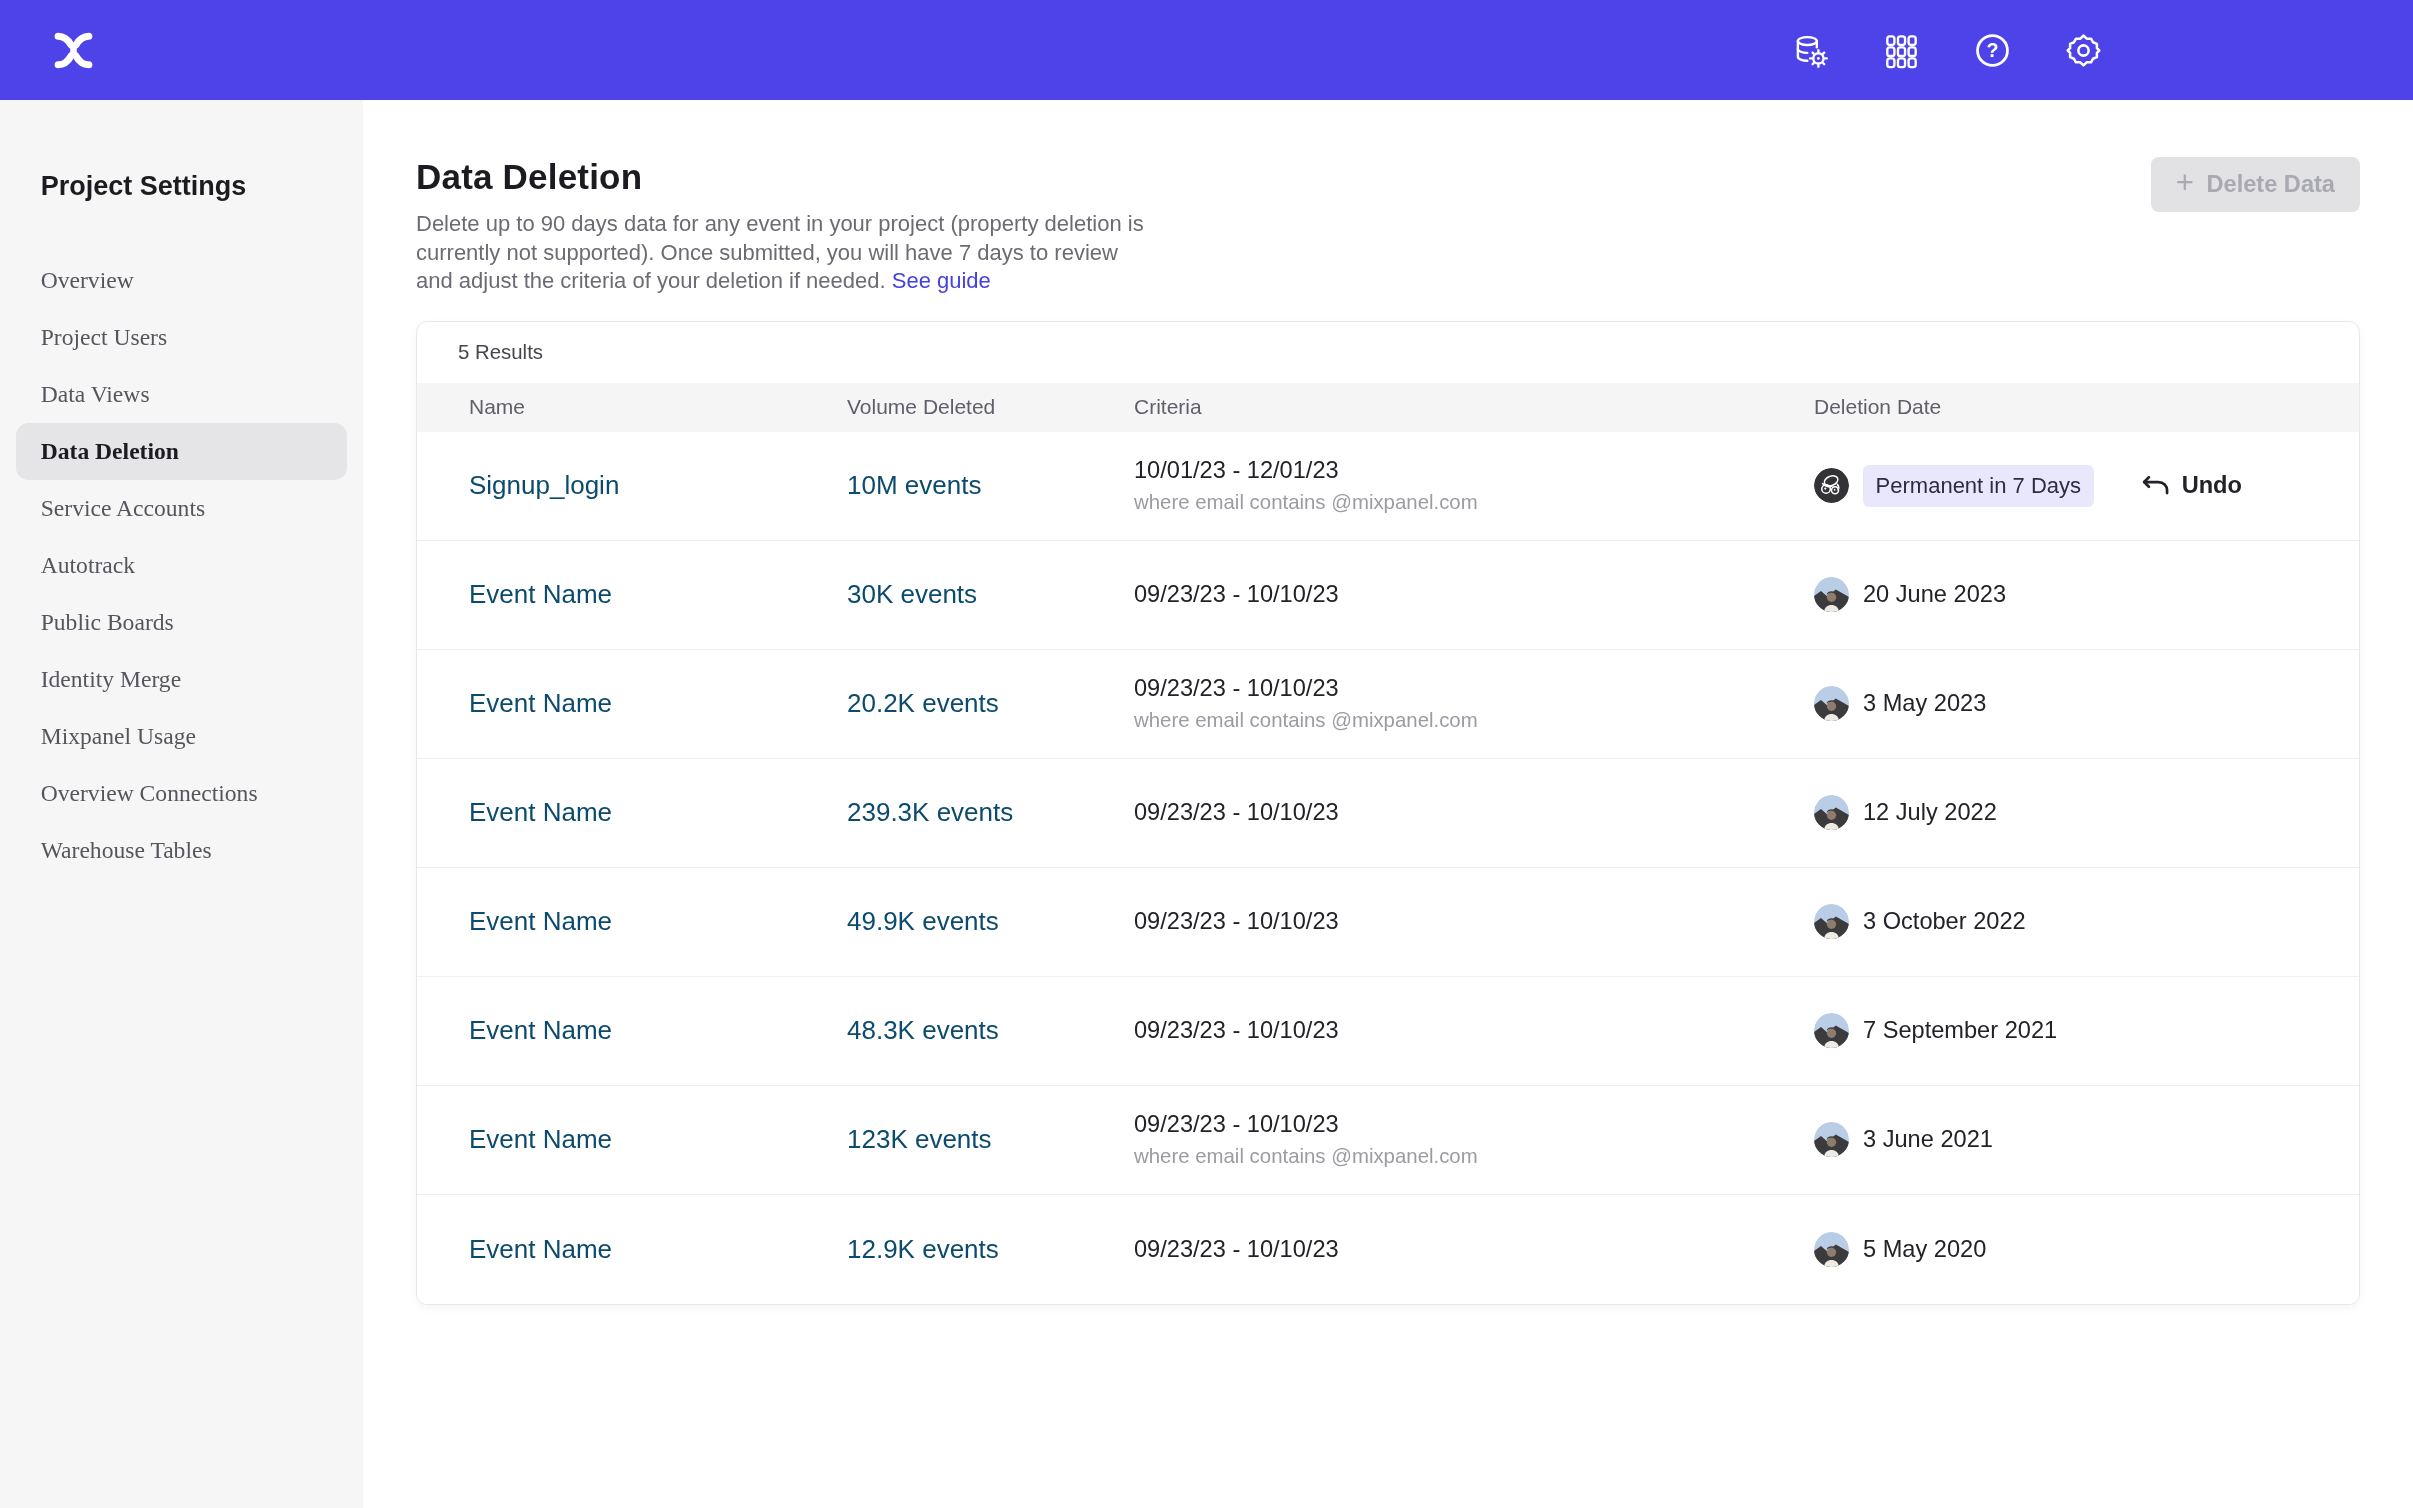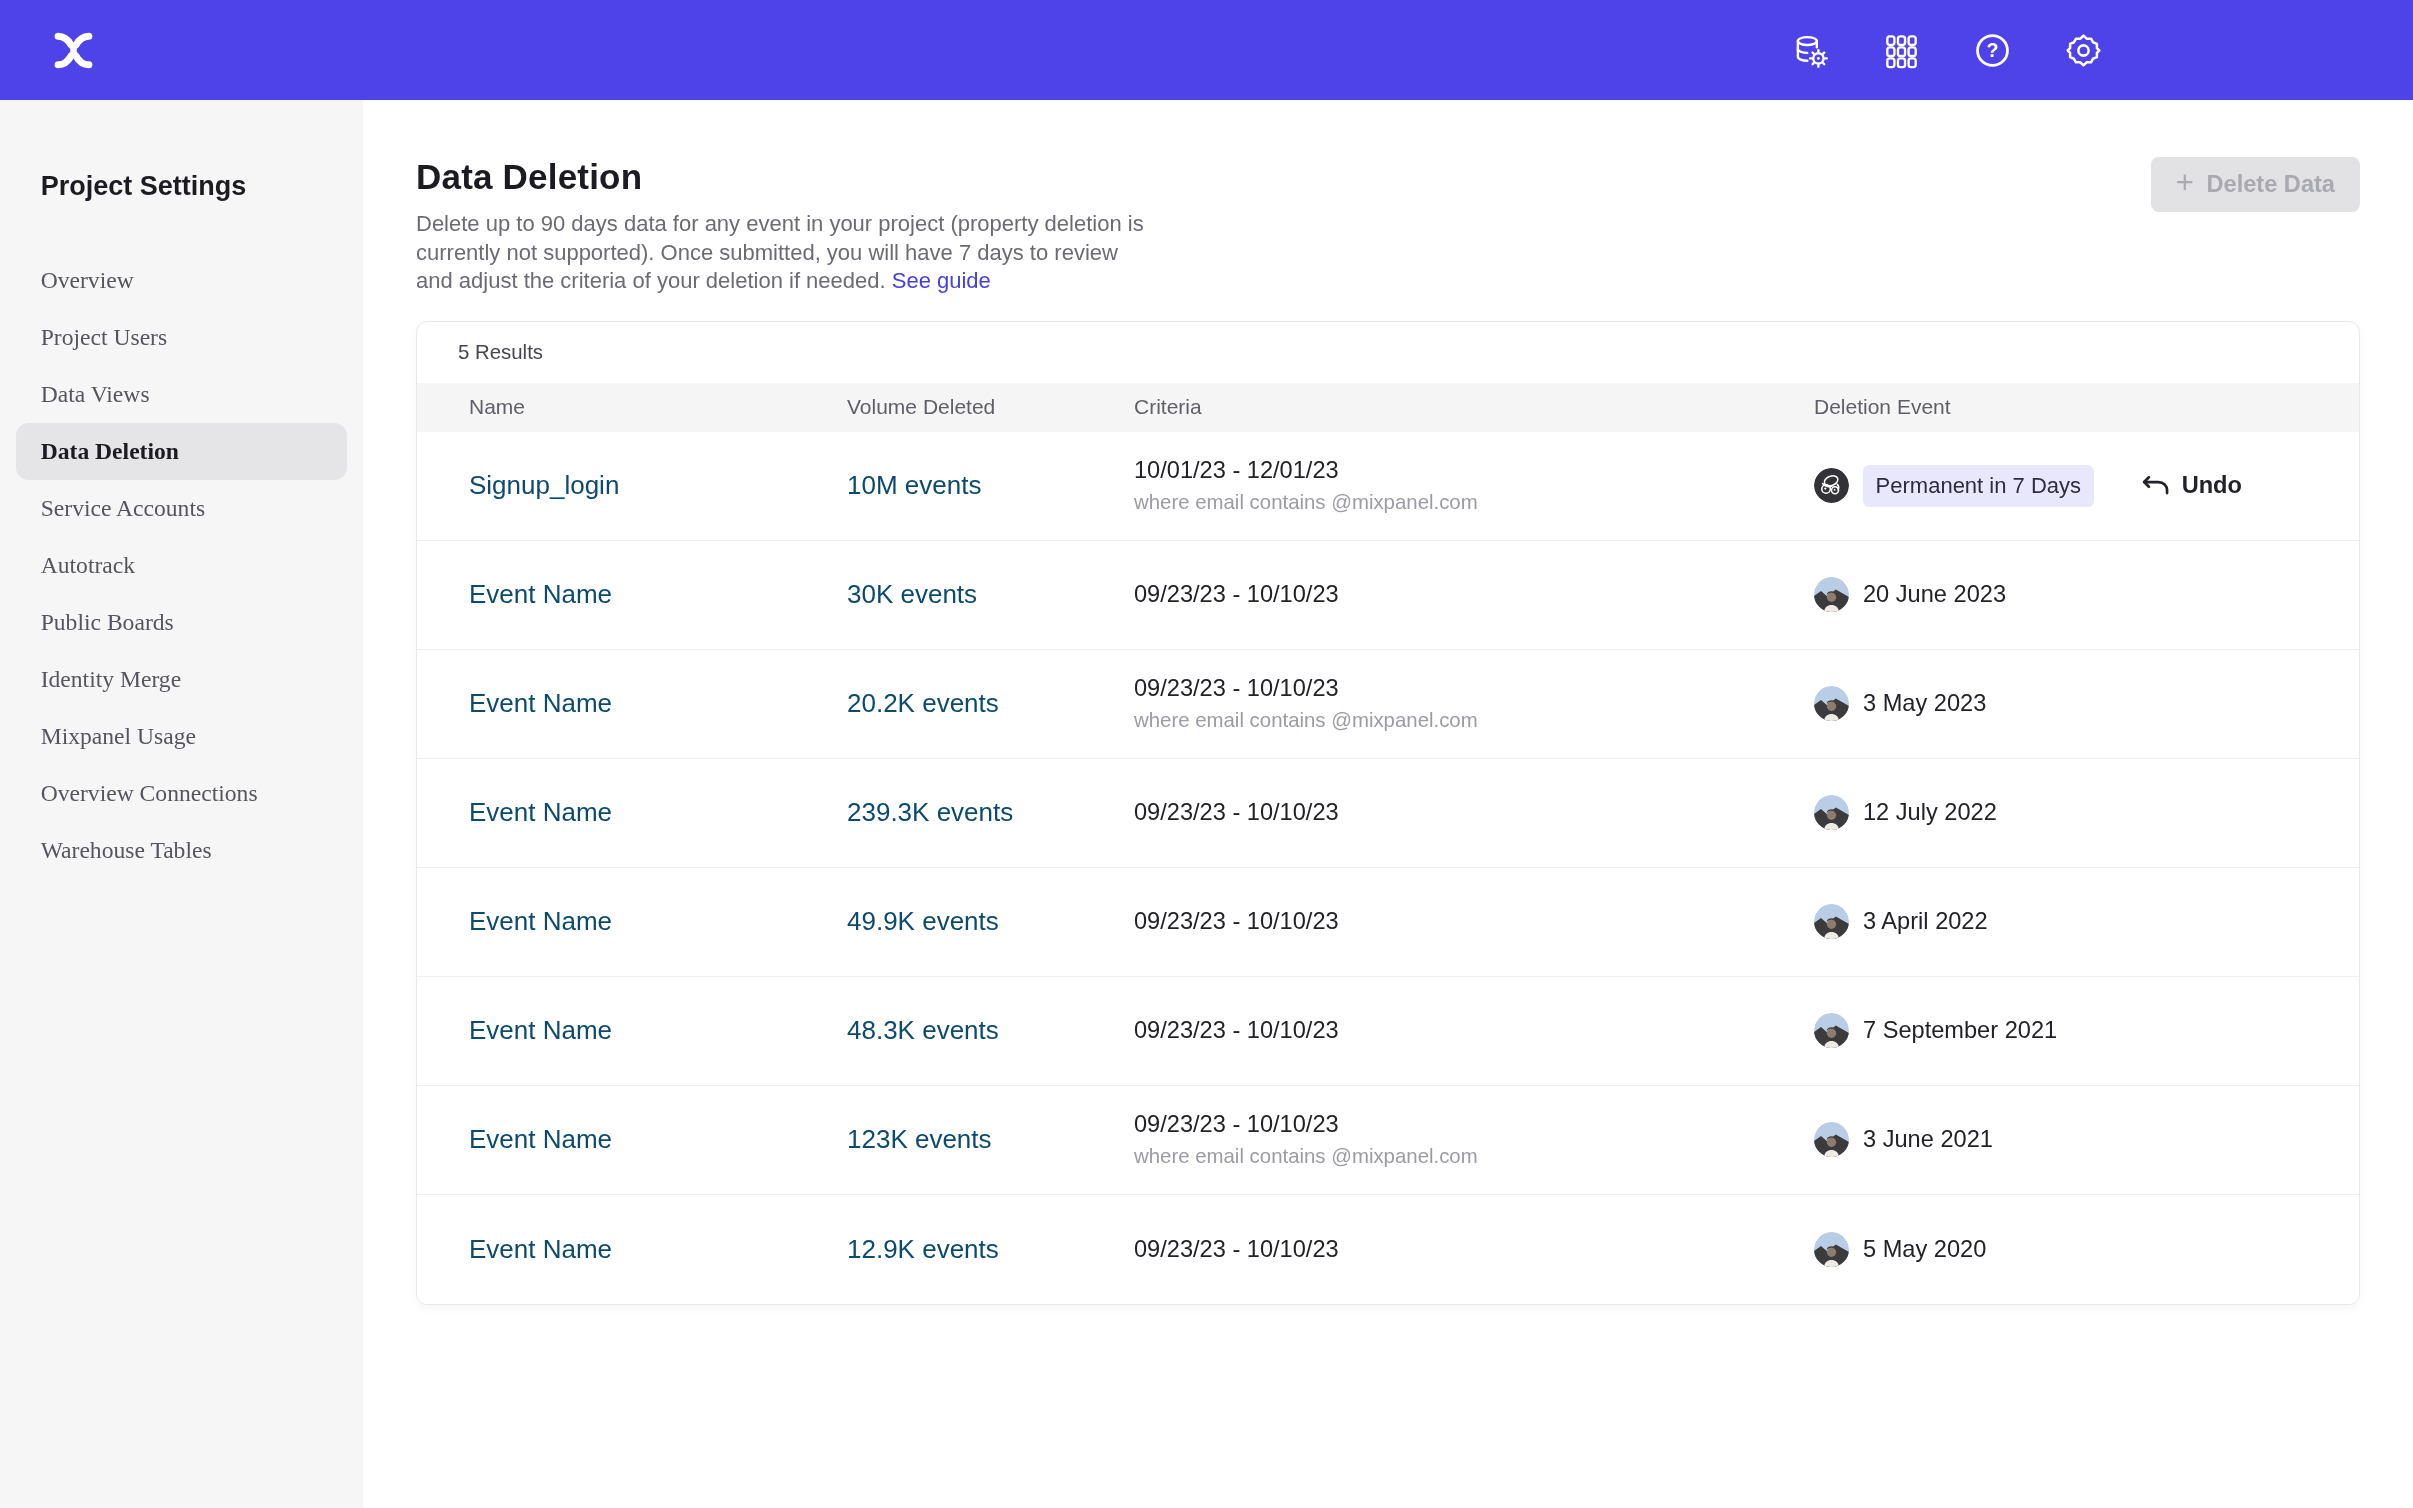--- a/index.html
+++ b/index.html
@@ -167,21 +167,21 @@
       </button>
     </div>
 
     <section class="card">
       <div class="results-row">5 Results</div>
 
       <div class="grid-cols thead">
         <div>Name</div>
         <div>Volume Deleted</div>
         <div>Criteria</div>
-        <div>Deletion Event</div>
+        <div>Deletion Date</div>
       </div>
 
       <div id="table-body">
   <div class="grid-cols trow">
     <div class="cell-name">Signup_login</div>
     <div class="cell-volume">10M events</div>
     <div class="cell-crit">
       <div class="crit-main">10/01/23 - 12/01/23</div>
       <div class="crit-sub">where email contains @mixpanel.com</div>
     </div>
@@ -293,21 +293,21 @@
       <span class="avatar av-photo">
         <svg viewBox="0 0 45 45">
           <circle cx="22.5" cy="22.5" r="22.5" fill="#B9CDE6"></circle>
           <path d="M-2 26 L9 18 L17 25 L28 16 L47 27 L47 47 L-2 47 Z" fill="#3B3B3E"></path>
           <path d="M13 45 C13 33 32 33 32 45 Z" fill="#EDEBE4"></path>
           <circle cx="22.5" cy="26" r="6" fill="#8E7C6F"></circle>
           <path d="M16.5 24.5 C16.5 19 28.5 19 28.5 24.5 L28.5 22 C28.5 17 16.5 17 16.5 22 Z" fill="#4A4038"></path>
         </svg>
       </span>
 
-      <span class="del-date">3 April 2022</span>
+      <span class="del-date">3 October 2022</span>
 
     </div>
   </div>
 
   <div class="grid-cols trow">
     <div class="cell-name">Event Name</div>
     <div class="cell-volume">48.3K events</div>
     <div class="cell-crit">
       <div class="crit-main">09/23/23 - 10/10/23</div>
 

